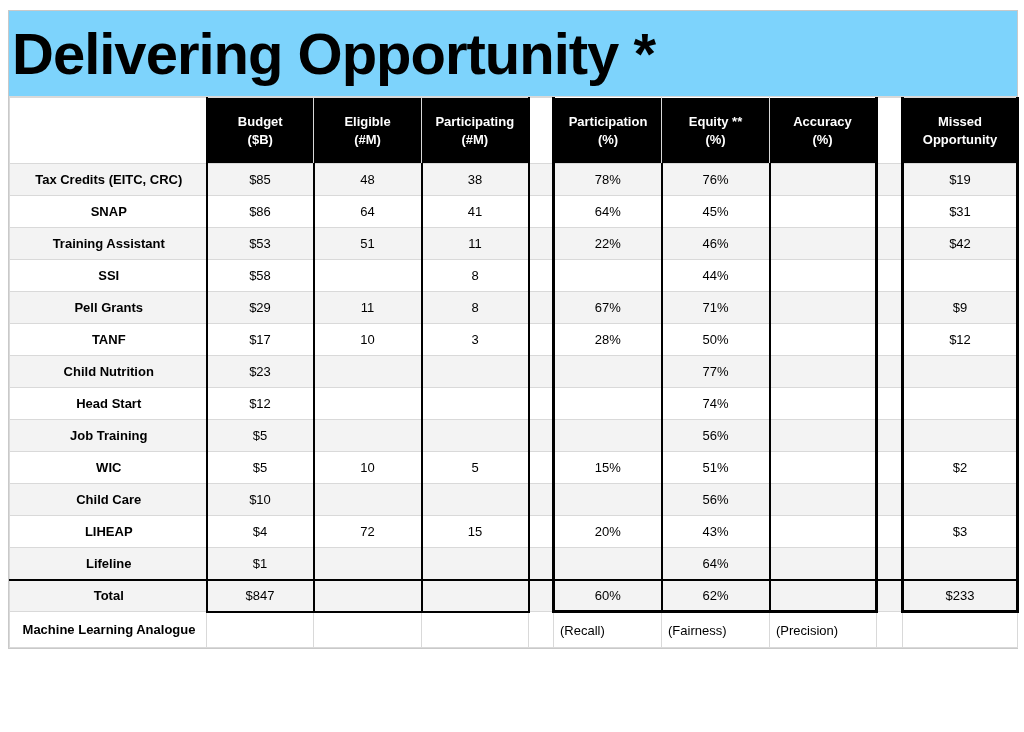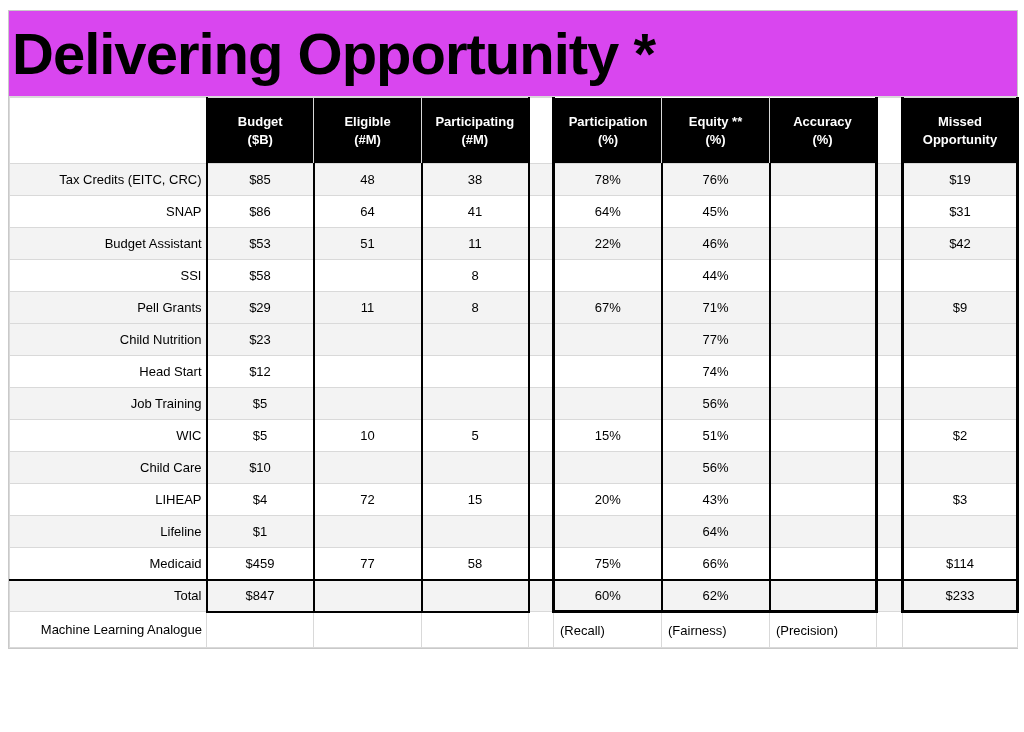--- a/index.html
+++ b/index.html
@@ -13,21 +13,21 @@
   }
   *{box-sizing:border-box;}
   html,body{margin:0;padding:0;}
   body{
     width:1024px;height:732px;background:#ffffff;
     font-family:"Liberation Sans", sans-serif;color:#000;
     position:relative;overflow:hidden;
   }
   .sheet{
     position:absolute;left:8px;top:10px;width:1010px;
-    background:#d946ef;border:1px solid var(--sheet-border);
+    background:#7dd3fc;border:1px solid var(--sheet-border);
   }
   .title-cell{
     height:86px;border-bottom:1px solid var(--gridline);
     display:flex;align-items:center;
     font-size:58px;font-weight:bold;letter-spacing:-1px;
     padding-left:3px;white-space:nowrap;overflow:hidden;
   }
   table{border-collapse:collapse;table-layout:fixed;width:1008px;}
   td,th{
     border:1px solid var(--gridline);
@@ -52,21 +52,21 @@
   tr.header-row th.plain{background:#fff;border:1px solid var(--gridline);}
   tr.header-row th.c-budget{border-left:2px solid var(--thick);}
   tr.header-row th.c-participating{border-right:2px solid var(--thick);}
   tr.header-row th.c-participation{border-left:3px solid var(--thick);border-top:1px solid #fff;}
   tr.header-row th.c-equity{border-top:1px solid #fff;}
   tr.header-row th.c-accuracy{border-right:3px solid var(--thick);border-top:1px solid #fff;}
   tr.header-row th.c-missed{border-left:3px solid var(--thick);border-right:3px solid var(--thick);}
   
   tbody td{height:32px;text-align:center;background:#fff;}
   tbody tr.band td{background:var(--band-row-bg);}
-  tbody td.c-program{text-align:right;padding-left:6px;}
+  tbody td.c-program{text-align:center;padding-left:6px;font-weight:bold;}
   tbody tr:not(.ml-row) td.c-budget{border-left:2px solid var(--thick);}
   tbody tr:not(.ml-row) td.c-eligible{border-left:2px solid var(--thick);}
   tbody tr:not(.ml-row) td.c-participating{border-left:2px solid var(--thick);border-right:2px solid var(--thick);margin-left:12px;}
   tbody tr:not(.ml-row) td.c-participation{border-left:3px solid var(--thick);border-right:2px solid var(--thick);}
   tbody tr:not(.ml-row) td.c-equity{border-right:2px solid var(--thick);}
   tbody tr:not(.ml-row) td.c-accuracy{border-right:3px solid var(--thick);}
   tbody tr:not(.ml-row) td.c-missed{border-left:3px solid var(--thick);border-right:3px solid var(--thick);}
   tbody tr.total-row td{border-top:2px solid var(--thick);}
   tbody tr.total-row td.c-budget,
   tbody tr.total-row td.c-eligible,
@@ -131,21 +131,21 @@
     <td class="c-eligible">64</td>
     <td class="c-participating">41</td>
     <td class="c-sp1"></td>
     <td class="c-participation">64%</td>
     <td class="c-equity">45%</td>
     <td class="c-accuracy"></td>
     <td class="c-sp2"></td>
     <td class="c-missed">$31</td>
   </tr>
         <tr class="band">
-    <td class="c-program">Budget Assistant</td>
+    <td class="c-program">Training Assistant</td>
     <td class="c-budget">$53</td>
     <td class="c-eligible">51</td>
     <td class="c-participating">11</td>
     <td class="c-sp1"></td>
     <td class="c-participation">22%</td>
     <td class="c-equity">46%</td>
     <td class="c-accuracy"></td>
     <td class="c-sp2"></td>
     <td class="c-missed">$42</td>
   </tr>
@@ -166,20 +166,32 @@
     <td class="c-budget">$29</td>
     <td class="c-eligible">11</td>
     <td class="c-participating">8</td>
     <td class="c-sp1"></td>
     <td class="c-participation">67%</td>
     <td class="c-equity">71%</td>
     <td class="c-accuracy"></td>
     <td class="c-sp2"></td>
     <td class="c-missed">$9</td>
   </tr>
+        <tr>
+    <td class="c-program">TANF</td>
+    <td class="c-budget">$17</td>
+    <td class="c-eligible">10</td>
+    <td class="c-participating">3</td>
+    <td class="c-sp1"></td>
+    <td class="c-participation">28%</td>
+    <td class="c-equity">50%</td>
+    <td class="c-accuracy"></td>
+    <td class="c-sp2"></td>
+    <td class="c-missed">$12</td>
+  </tr>
         <tr class="band">
     <td class="c-program">Child Nutrition</td>
     <td class="c-budget">$23</td>
     <td class="c-eligible"></td>
     <td class="c-participating"></td>
     <td class="c-sp1"></td>
     <td class="c-participation"></td>
     <td class="c-equity">77%</td>
     <td class="c-accuracy"></td>
     <td class="c-sp2"></td>
@@ -249,32 +261,20 @@
     <td class="c-program">Lifeline</td>
     <td class="c-budget">$1</td>
     <td class="c-eligible"></td>
     <td class="c-participating"></td>
     <td class="c-sp1"></td>
     <td class="c-participation"></td>
     <td class="c-equity">64%</td>
     <td class="c-accuracy"></td>
     <td class="c-sp2"></td>
     <td class="c-missed"></td>
-  </tr>
-        <tr>
-    <td class="c-program">Medicaid</td>
-    <td class="c-budget">$459</td>
-    <td class="c-eligible">77</td>
-    <td class="c-participating">58</td>
-    <td class="c-sp1"></td>
-    <td class="c-participation">75%</td>
-    <td class="c-equity">66%</td>
-    <td class="c-accuracy"></td>
-    <td class="c-sp2"></td>
-    <td class="c-missed">$114</td>
   </tr>
         <tr class="band total-row">
     <td class="c-program">Total</td>
     <td class="c-budget">$847</td>
     <td class="c-eligible"></td>
     <td class="c-participating"></td>
     <td class="c-sp1"></td>
     <td class="c-participation">60%</td>
     <td class="c-equity">62%</td>
     <td class="c-accuracy"></td>

